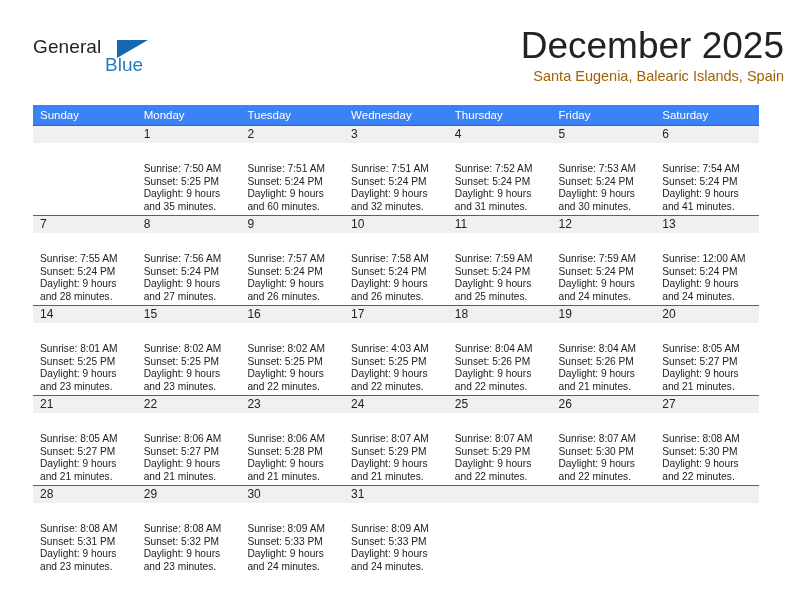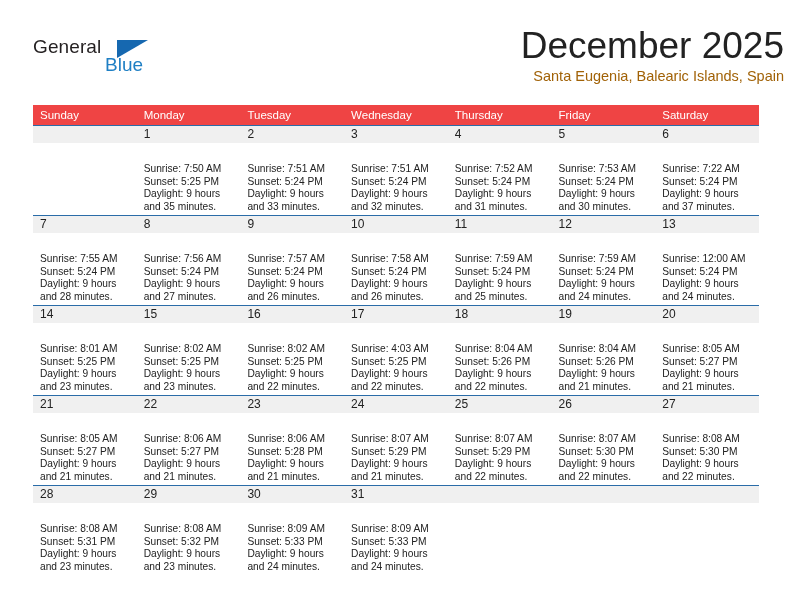--- a/index.html
+++ b/index.html
@@ -96,21 +96,21 @@
     width: 726px;
     border-collapse: collapse;
     table-layout: fixed;
   }
   .calendar th, .calendar td {
     padding: 0;
     margin: 0;
     vertical-align: top;
   }
   .weekday-row th {
-    background: #ef4444;
+    background: #3b82f6;
     color: #ffffff;
     font-size: 11.5px;
     font-weight: normal;
     text-align: left;
     height: 20px;
     line-height: 20px;
     padding-left: 7px;
     box-sizing: border-box;
   }
 
@@ -211,21 +211,21 @@
               </div>
             </div>
           </td>
         <td>
             <div class="cell-inner">
               <div class="daynum-band">2</div>
               <div class="cell-body">
                 <div>Sunrise: 7:51 AM</div>
                 <div>Sunset: 5:24 PM</div>
                 <div>Daylight: 9 hours</div>
-                <div>and 33 minutes.</div>
+                <div>and 60 minutes.</div>
               </div>
             </div>
           </td>
         <td>
             <div class="cell-inner">
               <div class="daynum-band">3</div>
               <div class="cell-body">
                 <div>Sunrise: 7:51 AM</div>
                 <div>Sunset: 5:24 PM</div>
                 <div>Daylight: 9 hours</div>
@@ -252,24 +252,24 @@
                 <div>Sunset: 5:24 PM</div>
                 <div>Daylight: 9 hours</div>
                 <div>and 30 minutes.</div>
               </div>
             </div>
           </td>
         <td>
             <div class="cell-inner">
               <div class="daynum-band">6</div>
               <div class="cell-body">
-                <div>Sunrise: 7:22 AM</div>
-                <div>Sunset: 5:24 PM</div>
-                <div>Daylight: 9 hours</div>
-                <div>and 37 minutes.</div>
+                <div>Sunrise: 7:54 AM</div>
+                <div>Sunset: 5:24 PM</div>
+                <div>Daylight: 9 hours</div>
+                <div>and 41 minutes.</div>
               </div>
             </div>
           </td>
       </tr>
 
       <tr class="week-row">
         <td>
             <div class="cell-inner">
               <div class="daynum-band">7</div>
               <div class="cell-body">

